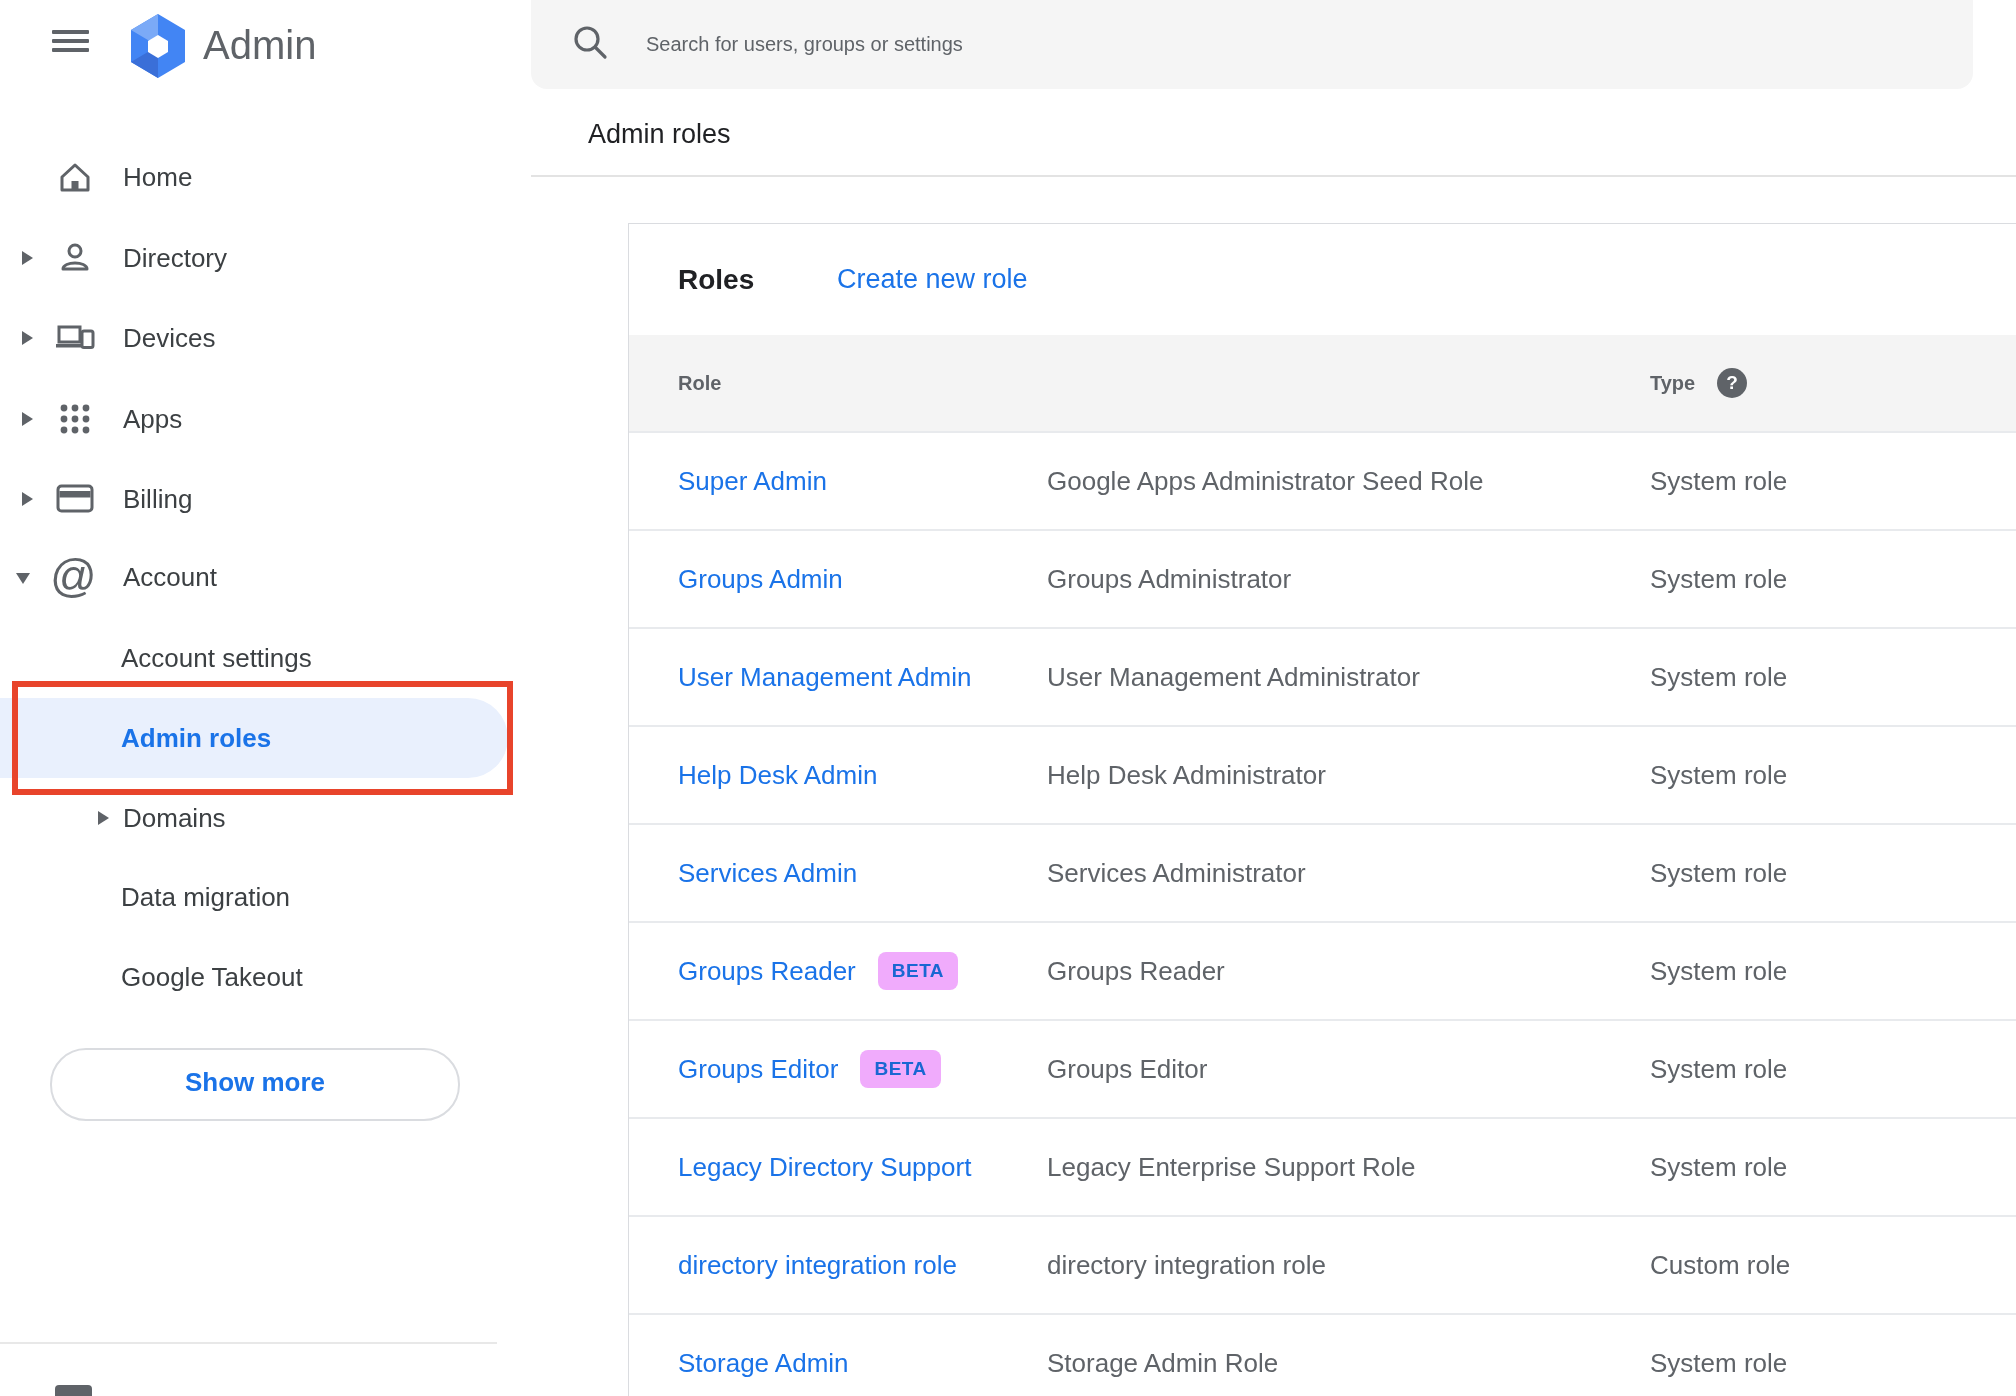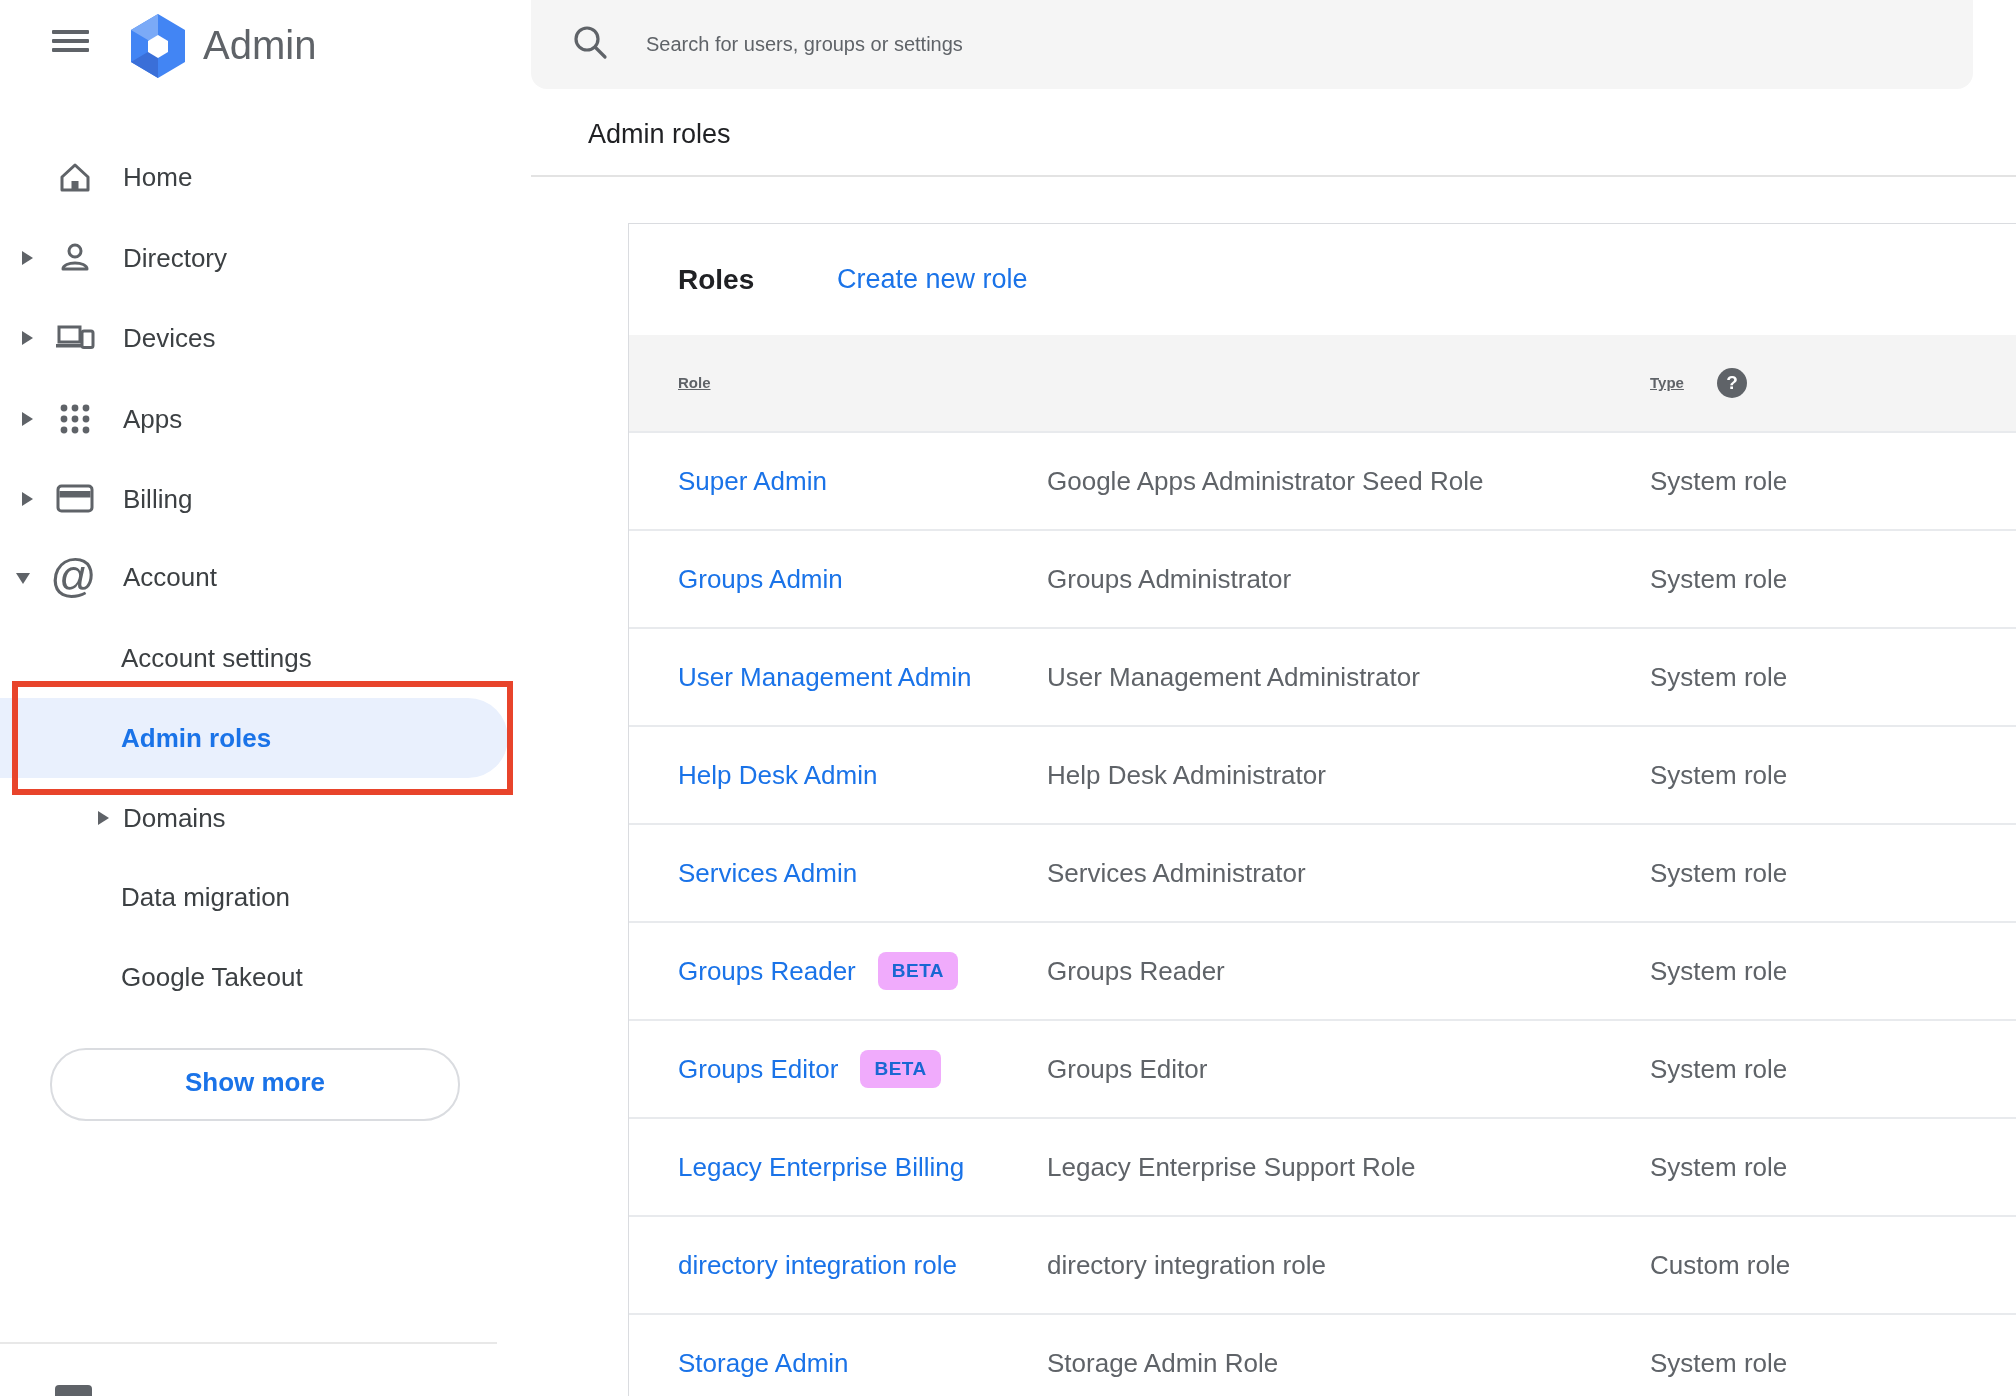--- a/index.html
+++ b/index.html
@@ -41,21 +41,21 @@
   .sidebar-divider{left:0;top:1342px;width:497px;height:2px;background:#e8e8e8;}
   .partial-icon{left:55px;top:1385px;width:37px;height:11px;background:#5f6368;border-radius:4px 4px 0 0;}
 
   
   .card{left:628px;top:223px;width:1388px;height:1173px;background:#fff;border-left:1px solid #dadce0;border-top:1px solid #dadce0;}
   .card-head{position:absolute;left:0;top:0;width:100%;height:111px;}
   .card-title{position:absolute;left:49px;top:0;height:111px;line-height:111px;font-size:28px;font-weight:bold;color:#202124;text-align:right;}
   .create-link{position:absolute;left:208px;top:0;height:111px;line-height:111px;font-size:27px;color:#1a73e8;cursor:pointer;text-decoration:none;}
 
   .thead{position:absolute;left:0;top:111px;width:100%;height:96px;background:#f4f4f4;border-bottom:2px solid #e8eaed;}
-  .th{position:absolute;top:0;height:96px;line-height:96px;font-size:15px;font-weight:bold;color:#5f6368;text-decoration:underline;}
+  .th{position:absolute;top:0;height:96px;line-height:96px;font-size:20px;font-weight:bold;color:#5f6368;}
   .th-role{left:49px;}.th-desc{left:418px;}.th-type{left:1021px;}
   .help-icon{position:absolute;left:1088px;top:33px;width:30px;height:30px;border-radius:50%;background:#5f6368;color:#fff;
     font-size:19px;font-weight:bold;text-align:center;line-height:30px;cursor:pointer;}
 
   .rows{position:absolute;left:0;top:209px;width:100%;}
   .trow{position:relative;width:100%;height:96px;border-bottom:2px solid #e8eaed;}
   .cell{position:absolute;top:0;height:96px;line-height:96px;font-size:26px;white-space:nowrap;}
   .c-role{left:49px;}.c-desc{left:418px;color:#5f6368;}.c-type{left:1021px;color:#5f6368;}
   .role-link{color:#1a73e8;text-decoration:none;cursor:pointer;margin-top:44px;}
   .beta{display:inline-block;margin-left:22px;padding:0 14px;height:38px;line-height:38px;vertical-align:middle;
@@ -216,21 +216,21 @@
         <span class="cell c-role"><a class="role-link">Groups Reader</a><span class="beta">BETA</span></span>
         <span class="cell c-desc">Groups Reader</span>
         <span class="cell c-type">System role</span>
       </div>
       <div class="trow">
         <span class="cell c-role"><a class="role-link">Groups Editor</a><span class="beta">BETA</span></span>
         <span class="cell c-desc">Groups Editor</span>
         <span class="cell c-type">System role</span>
       </div>
       <div class="trow">
-        <span class="cell c-role"><a class="role-link">Legacy Enterprise Billing</a></span>
+        <span class="cell c-role"><a class="role-link">Legacy Directory Support</a></span>
         <span class="cell c-desc">Legacy Enterprise Support Role</span>
         <span class="cell c-type">System role</span>
       </div>
       <div class="trow">
         <span class="cell c-role"><a class="role-link">directory integration role</a></span>
         <span class="cell c-desc">directory integration role</span>
         <span class="cell c-type">Custom role</span>
       </div>
       <div class="trow">
         <span class="cell c-role"><a class="role-link">Storage Admin</a></span>

